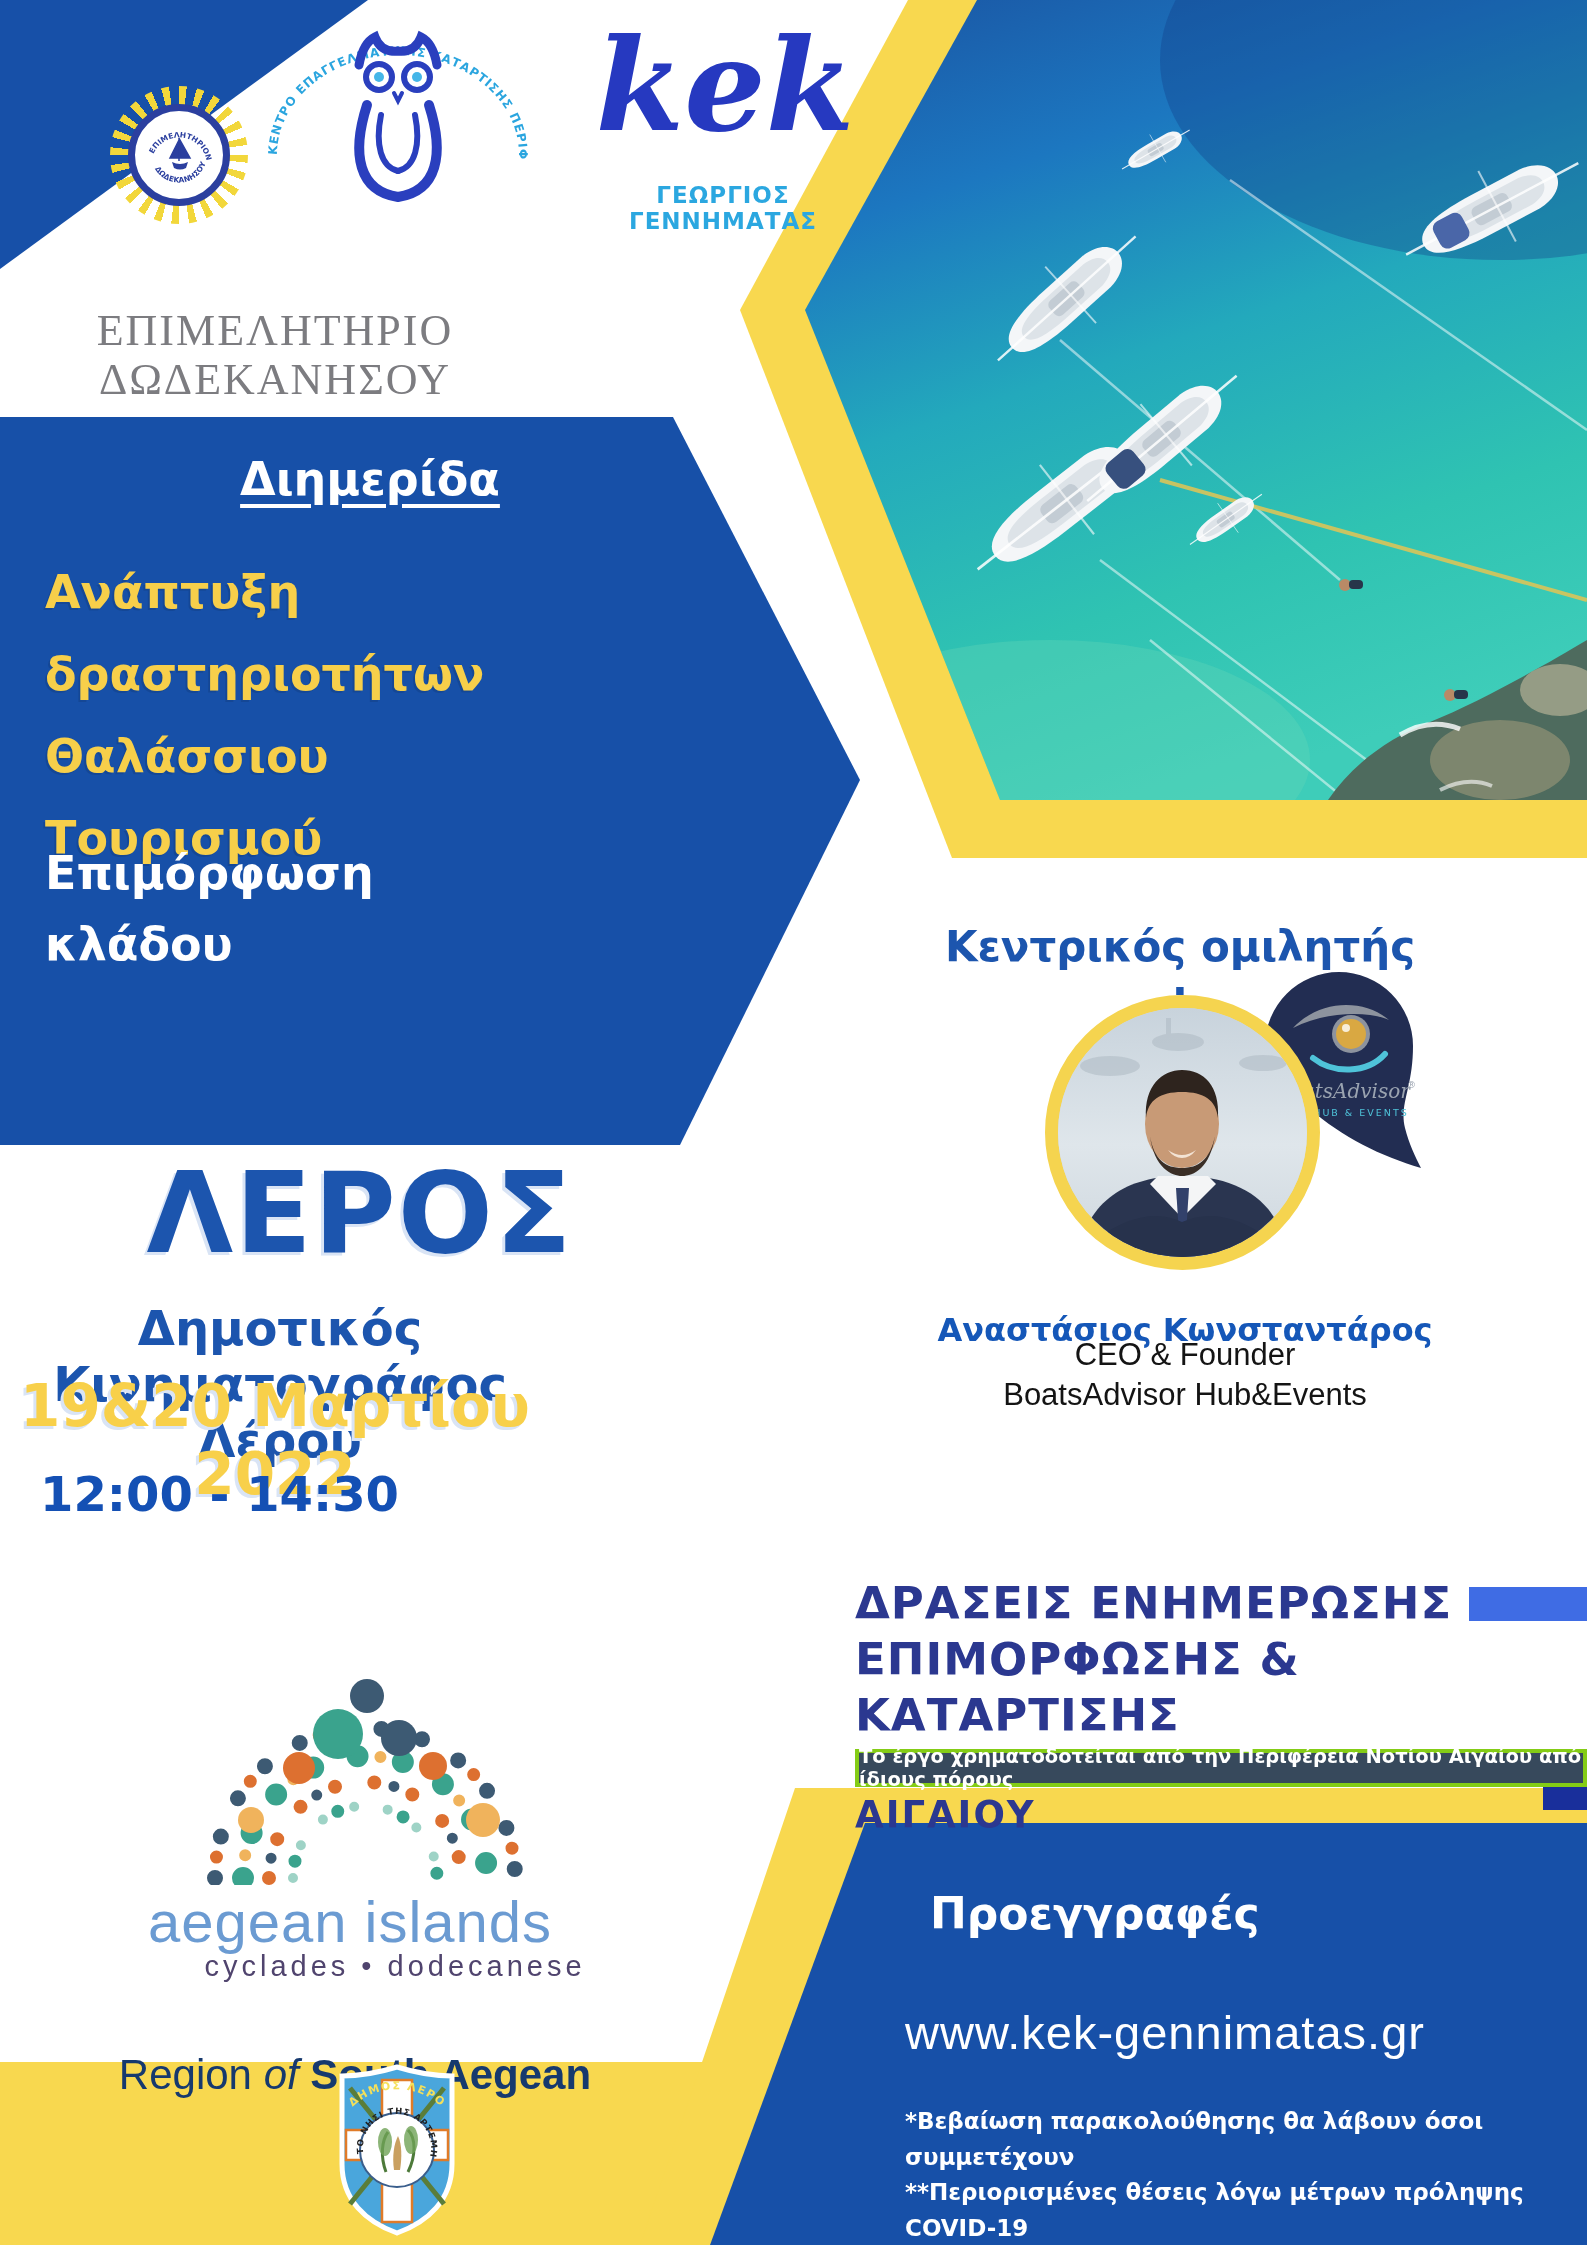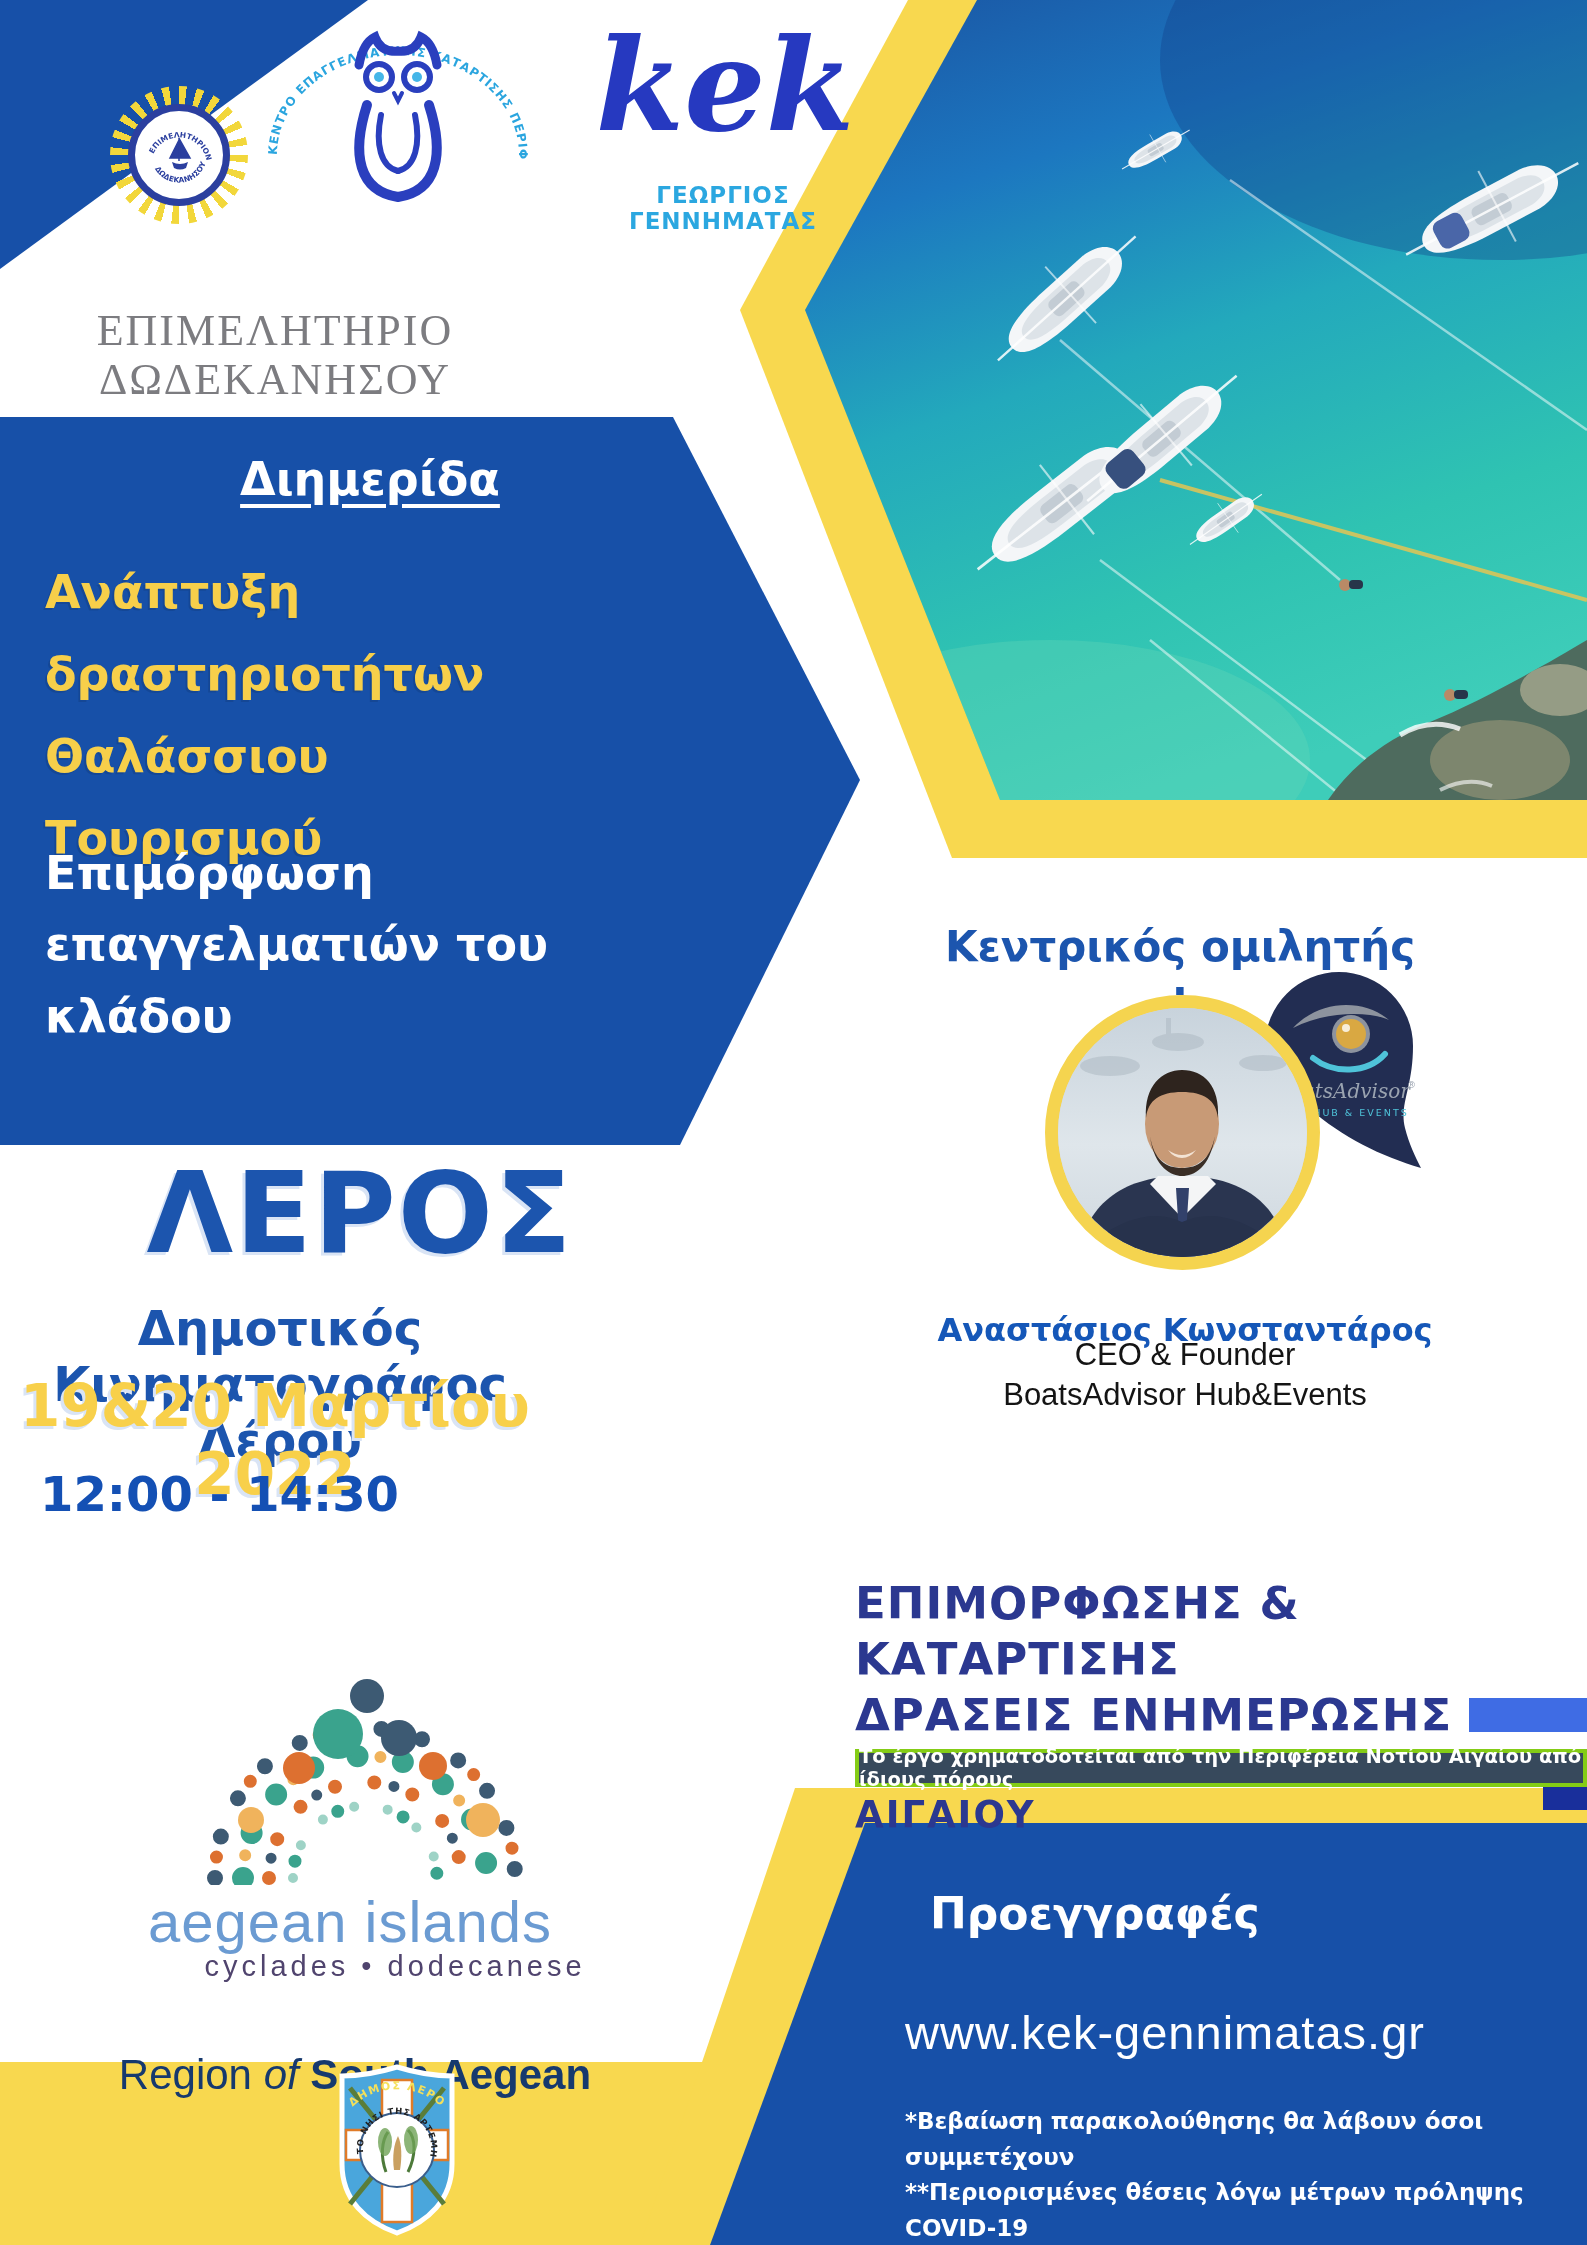--- a/index.html
+++ b/index.html
@@ -231,21 +231,20 @@
   <div class="abs kek-sub">ΓΕΩΡΓΙΟΣ ΓΕΝΝΗΜΑΤΑΣ</div>
 
   <div class="abs event-label">Διημερίδα</div>
   <div class="abs event-title">
     <div>Ανάπτυξη</div>
     <div>δραστηριοτήτων</div>
     <div>Θαλάσσιου Τουρισμού</div>
   </div>
   <div class="abs event-subtitle">
     <div>Επιμόρφωση</div>
-    <div>επαγγελματιών του</div>
     <div>κλάδου</div>
   </div>
 
   <div class="abs location">ΛΕΡΟΣ</div>
   <div class="abs venue">Δημοτικός Κινηματογράφος Λέρου</div>
   <div class="abs dates">19&amp;20 Μαρτίου 2022</div>
   <div class="abs time">12:00 - 14:30</div>
 
   <div class="abs speaker-heading">Κεντρικός ομιλητής :</div>
 
@@ -293,25 +292,25 @@
       </g>
     </svg>
   </div>
 
   <div class="abs speaker-name">Αναστάσιος Κωνσταντάρος</div>
   <div class="abs speaker-role">CEO &amp; Founder</div>
   <div class="abs speaker-company">BoatsAdvisor Hub&amp;Events</div>
 
   <div class="abs program">
     <div class="prog-row">
-      <span class="prog-line">ΕΠΙΜΟΡΦΩΣΗΣ &amp; ΚΑΤΑΡΤΙΣΗΣ</span>
+      <span class="prog-line">ΔΡΑΣΕΙΣ ΕΝΗΜΕΡΩΣΗΣ</span>
+      <span class="rect1"></span>
     </div>
     <div class="prog-row">
-      <span class="prog-line">ΔΡΑΣΕΙΣ ΕΝΗΜΕΡΩΣΗΣ</span>
-      <span class="rect1"></span>
+      <span class="prog-line">ΕΠΙΜΟΡΦΩΣΗΣ &amp; ΚΑΤΑΡΤΙΣΗΣ</span>
     </div>
     <div class="prog-row">
       <span class="prog-line3">ΣΤΗΝ ΠΕΡΙΦΕΡΕΙΑ ΝΟΤΙΟΥ ΑΙΓΑΙΟΥ</span>
       <span class="rect2"></span>
     </div>
   </div>
   <div class="abs funding-bar">
     <span>Το έργο χρηματοδοτείται από την Περιφέρεια Νοτίου Αιγαίου από ίδιους πόρους</span>
   </div>
 

